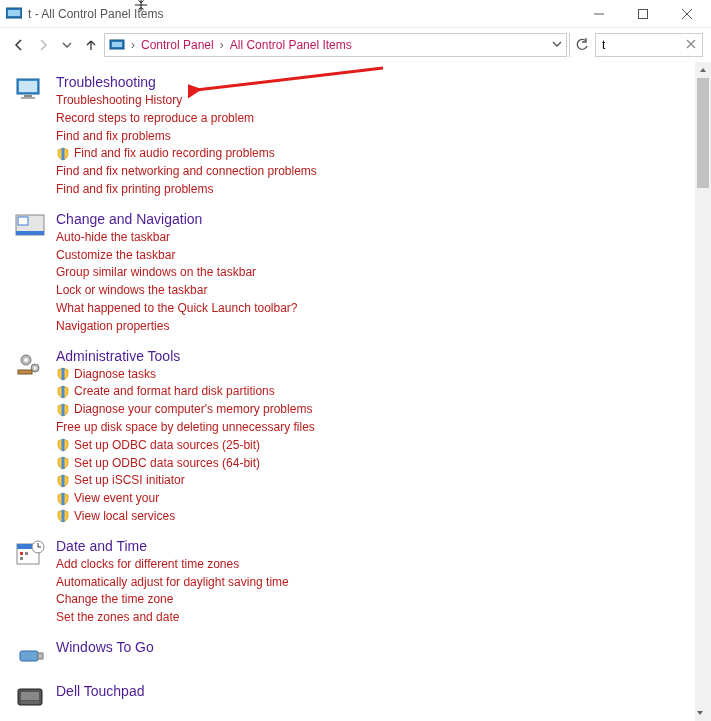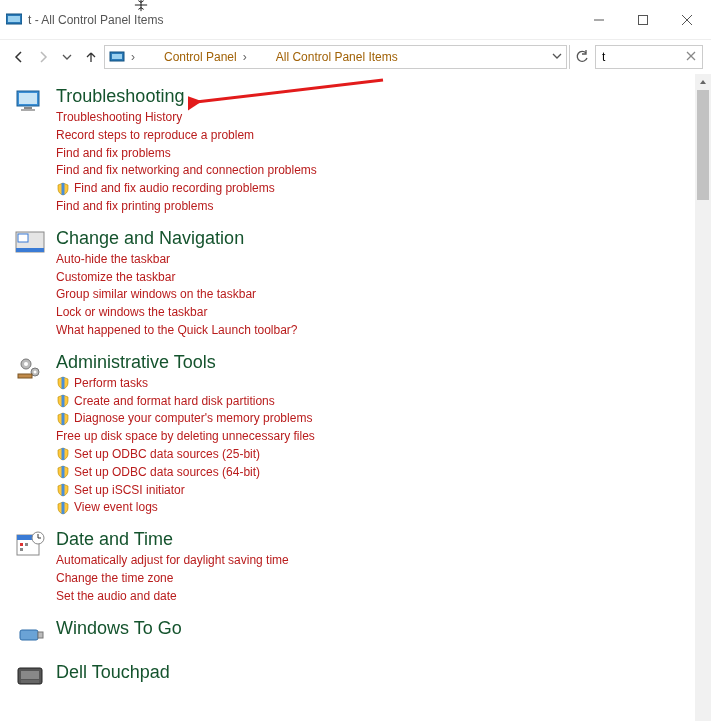--- a/index.html
+++ b/index.html
@@ -7,21 +7,21 @@
     margin: 0; padding: 0;
     width: 711px; height: 721px;
     font-family: "Segoe UI", Tahoma, sans-serif;
     font-size: 12px;
     background: #fff;
     color: #000;
     overflow: hidden;
   }
   
   .title-bar {
-    height: 40px;
+    height: 28px;
     display: flex;
     align-items: center;
     padding: 0 2px 0 6px;
     background: #fff;
     border-bottom: 1px solid #eee;
   }
   .title-bar .app-icon {
     width: 16px; height: 16px; margin-right: 6px;
     display: inline-block;
   }
@@ -54,21 +54,21 @@
     height: 24px;
     border: 1px solid #ccc;
     display: flex;
     align-items: center;
     padding: 0 4px;
     position: relative;
   }
   .breadcrumb .bc-icon {
     width: 16px; height: 16px; margin-right: 4px;
   }
-  .bc-part { color: #a16207; padding: 0 4px; white-space: nowrap; margin-left: 23px; }
+  .bc-part { color: #be185d; padding: 0 4px; white-space: nowrap; }
   .bc-chev { color: #666; padding: 0 2px; }
   .bc-right {
     margin-left: auto;
     display: flex; align-items: center; gap: 4px;
   }
   .refresh-btn {
     width: 24px; height: 24px;
     border-left: 1px solid #ccc;
     display:flex;align-items:center;justify-content:center;
     color:#555;
@@ -129,22 +129,22 @@
     align-items: flex-start;
     margin-bottom: 12px;
   }
   .cat-icon {
     width: 32px; height: 32px;
     margin-right: 10px;
     flex-shrink:0;
   }
   .cat-body { }
   .cat-title {
-    color: #14532d;
-    font-size: 18px;
+    color: #4c1d95;
+    font-size: 14px;
     margin-bottom: 2px;
     cursor: pointer;
   }
   .link-row {
     display:flex;
     align-items:center;
     gap:4px;
     margin: 1px 0;
     line-height: 1.4;
   }
@@ -281,28 +281,28 @@
           <div class="link-row">
             <span class="link">Troubleshooting History</span>
           </div>
           <div class="link-row">
             <span class="link">Record steps to reproduce a problem</span>
           </div>
           <div class="link-row">
             <span class="link">Find and fix problems</span>
           </div>
           <div class="link-row">
+            <span class="shield"><svg viewBox="0 0 14 14">
+                <path d="M7 1 L12 3 L12 7 C12 10 9.5 12.5 7 13 C4.5 12.5 2 10 2 7 L2 3 Z" fill="#ffc83d" stroke="#b58a00" stroke-width="0.6"></path>
+                <path d="M7 1 L7 13" stroke="#4a8ed6" stroke-width="3"></path>
+              </svg></span>
+            <span class="link">Find and fix audio recording problems</span>
+          </div>
+          <div class="link-row">
             <span class="link">Find and fix networking and connection problems</span>
-          </div>
-          <div class="link-row">
-            <span class="shield"><svg viewBox="0 0 14 14">
-                <path d="M7 1 L12 3 L12 7 C12 10 9.5 12.5 7 13 C4.5 12.5 2 10 2 7 L2 3 Z" fill="#ffc83d" stroke="#b58a00" stroke-width="0.6"></path>
-                <path d="M7 1 L7 13" stroke="#4a8ed6" stroke-width="3"></path>
-              </svg></span>
-            <span class="link">Find and fix audio recording problems</span>
           </div>
           <div class="link-row">
             <span class="link">Find and fix printing problems</span>
           </div>
         </div>
       </div>
       <div class="category">
         <span class="cat-icon"><svg viewBox="0 0 32 32">
             <rect x="2" y="4" width="28" height="20" fill="#e5e5e5" stroke="#888"></rect>
             <rect x="2" y="20" width="28" height="4" fill="#3a7bd5"></rect>
@@ -317,39 +317,42 @@
             <span class="link">Customize the taskbar</span>
           </div>
           <div class="link-row">
             <span class="link">Group similar windows on the taskbar</span>
           </div>
           <div class="link-row">
             <span class="link">Lock or windows the taskbar</span>
           </div>
           <div class="link-row">
             <span class="link">What happened to the Quick Launch toolbar?</span>
+          </div>
+          <div class="link-row">
+            <span class="link">Navigation properties</span>
           </div>
         </div>
       </div>
       <div class="category">
         <span class="cat-icon"><svg viewBox="0 0 32 32">
             <circle cx="12" cy="12" r="5" fill="#bbb" stroke="#777"></circle>
             <circle cx="12" cy="12" r="2" fill="#fff"></circle>
             <circle cx="21" cy="20" r="4" fill="#bbb" stroke="#777"></circle>
             <circle cx="21" cy="20" r="1.5" fill="#fff"></circle>
             <rect x="4" y="22" width="14" height="4" fill="#c08a4a" stroke="#7a5525"></rect>
           </svg></span>
         <div class="cat-body">
           <div class="cat-title">Administrative Tools</div>
           <div class="link-row">
             <span class="shield"><svg viewBox="0 0 14 14">
                 <path d="M7 1 L12 3 L12 7 C12 10 9.5 12.5 7 13 C4.5 12.5 2 10 2 7 L2 3 Z" fill="#ffc83d" stroke="#b58a00" stroke-width="0.6"></path>
                 <path d="M7 1 L7 13" stroke="#4a8ed6" stroke-width="3"></path>
               </svg></span>
-            <span class="link">Perform tasks</span>
+            <span class="link">Diagnose tasks</span>
           </div>
           <div class="link-row">
             <span class="shield"><svg viewBox="0 0 14 14">
                 <path d="M7 1 L12 3 L12 7 C12 10 9.5 12.5 7 13 C4.5 12.5 2 10 2 7 L2 3 Z" fill="#ffc83d" stroke="#b58a00" stroke-width="0.6"></path>
                 <path d="M7 1 L7 13" stroke="#4a8ed6" stroke-width="3"></path>
               </svg></span>
             <span class="link">Create and format hard disk partitions</span>
           </div>
           <div class="link-row">
             <span class="shield"><svg viewBox="0 0 14 14">
@@ -380,45 +383,55 @@
                 <path d="M7 1 L12 3 L12 7 C12 10 9.5 12.5 7 13 C4.5 12.5 2 10 2 7 L2 3 Z" fill="#ffc83d" stroke="#b58a00" stroke-width="0.6"></path>
                 <path d="M7 1 L7 13" stroke="#4a8ed6" stroke-width="3"></path>
               </svg></span>
             <span class="link">Set up iSCSI initiator</span>
           </div>
           <div class="link-row">
             <span class="shield"><svg viewBox="0 0 14 14">
                 <path d="M7 1 L12 3 L12 7 C12 10 9.5 12.5 7 13 C4.5 12.5 2 10 2 7 L2 3 Z" fill="#ffc83d" stroke="#b58a00" stroke-width="0.6"></path>
                 <path d="M7 1 L7 13" stroke="#4a8ed6" stroke-width="3"></path>
               </svg></span>
-            <span class="link">View event logs</span>
+            <span class="link">View event your</span>
+          </div>
+          <div class="link-row">
+            <span class="shield"><svg viewBox="0 0 14 14">
+                <path d="M7 1 L12 3 L12 7 C12 10 9.5 12.5 7 13 C4.5 12.5 2 10 2 7 L2 3 Z" fill="#ffc83d" stroke="#b58a00" stroke-width="0.6"></path>
+                <path d="M7 1 L7 13" stroke="#4a8ed6" stroke-width="3"></path>
+              </svg></span>
+            <span class="link">View local services</span>
           </div>
         </div>
       </div>
       <div class="category">
         <span class="cat-icon"><svg viewBox="0 0 32 32">
             <rect x="3" y="6" width="22" height="20" fill="#fff" stroke="#888"></rect>
             <rect x="3" y="6" width="22" height="5" fill="#3a7bd5"></rect>
             <circle cx="24" cy="9" r="6" fill="#fff" stroke="#888"></circle>
             <line x1="24" y1="9" x2="24" y2="5" stroke="#333"></line>
             <line x1="24" y1="9" x2="27" y2="9" stroke="#333"></line>
             <rect x="6" y="14" width="3" height="3" fill="#d33"></rect>
             <rect x="11" y="14" width="3" height="3" fill="#888"></rect>
             <rect x="6" y="19" width="3" height="3" fill="#888"></rect>
           </svg></span>
         <div class="cat-body">
           <div class="cat-title">Date and Time</div>
           <div class="link-row">
+            <span class="link">Add clocks for different time zones</span>
+          </div>
+          <div class="link-row">
             <span class="link">Automatically adjust for daylight saving time</span>
           </div>
           <div class="link-row">
             <span class="link">Change the time zone</span>
           </div>
           <div class="link-row">
-            <span class="link">Set the audio and date</span>
+            <span class="link">Set the zones and date</span>
           </div>
         </div>
       </div>
       <div class="category">
         <span class="cat-icon"><svg viewBox="0 0 32 32">
             <rect x="6" y="12" width="18" height="10" rx="2" fill="#6aa3d6" stroke="#2f6da8"></rect>
             <rect x="24" y="14" width="5" height="6" fill="#bbb" stroke="#777"></rect>
           </svg></span>
         <div class="cat-body">
           <div class="cat-title">Windows To Go</div>

